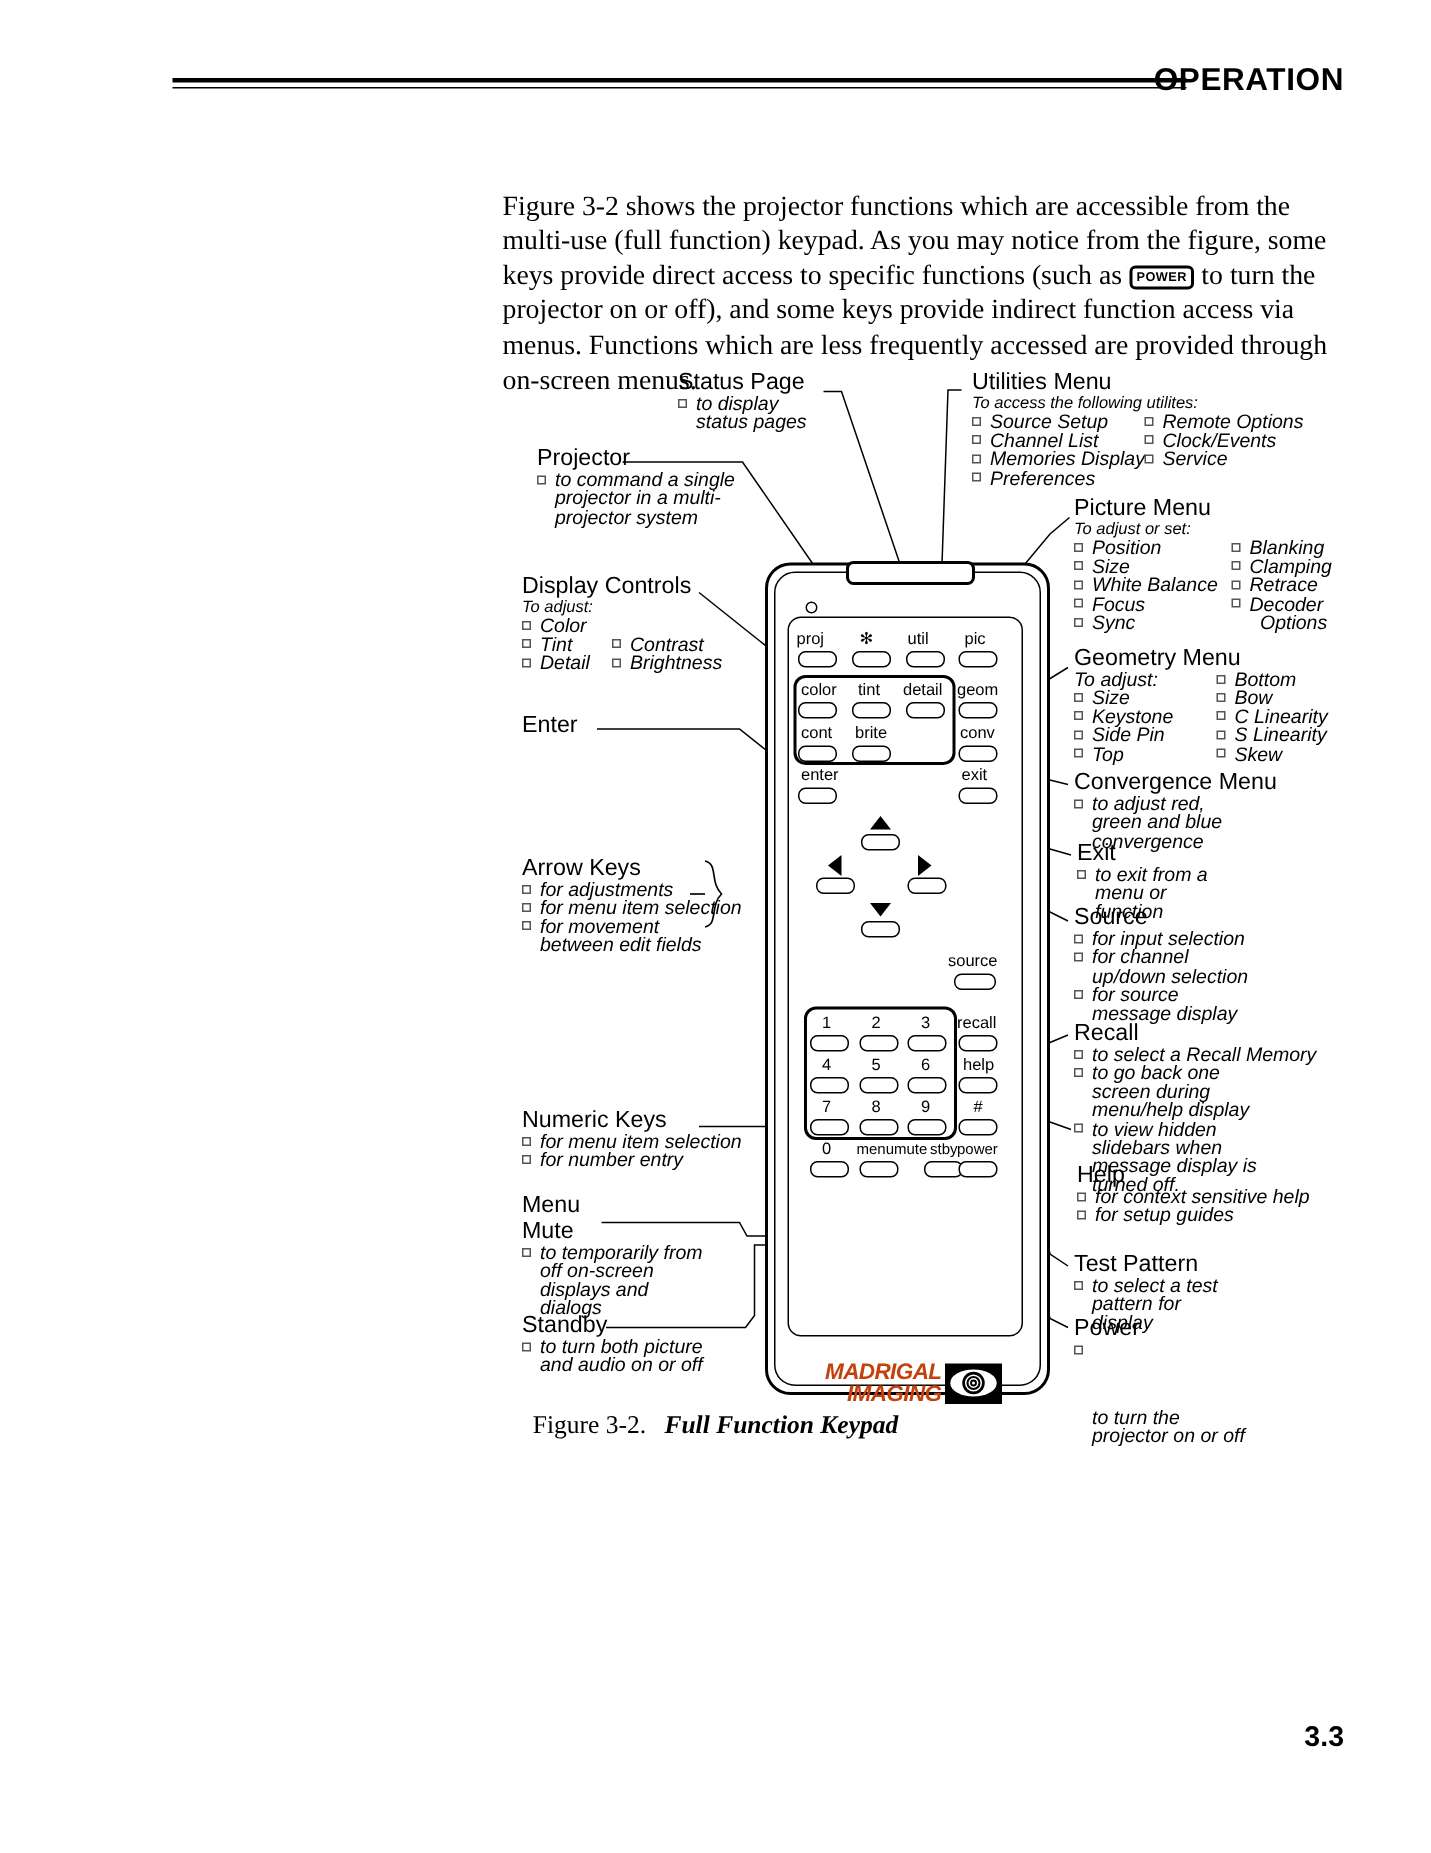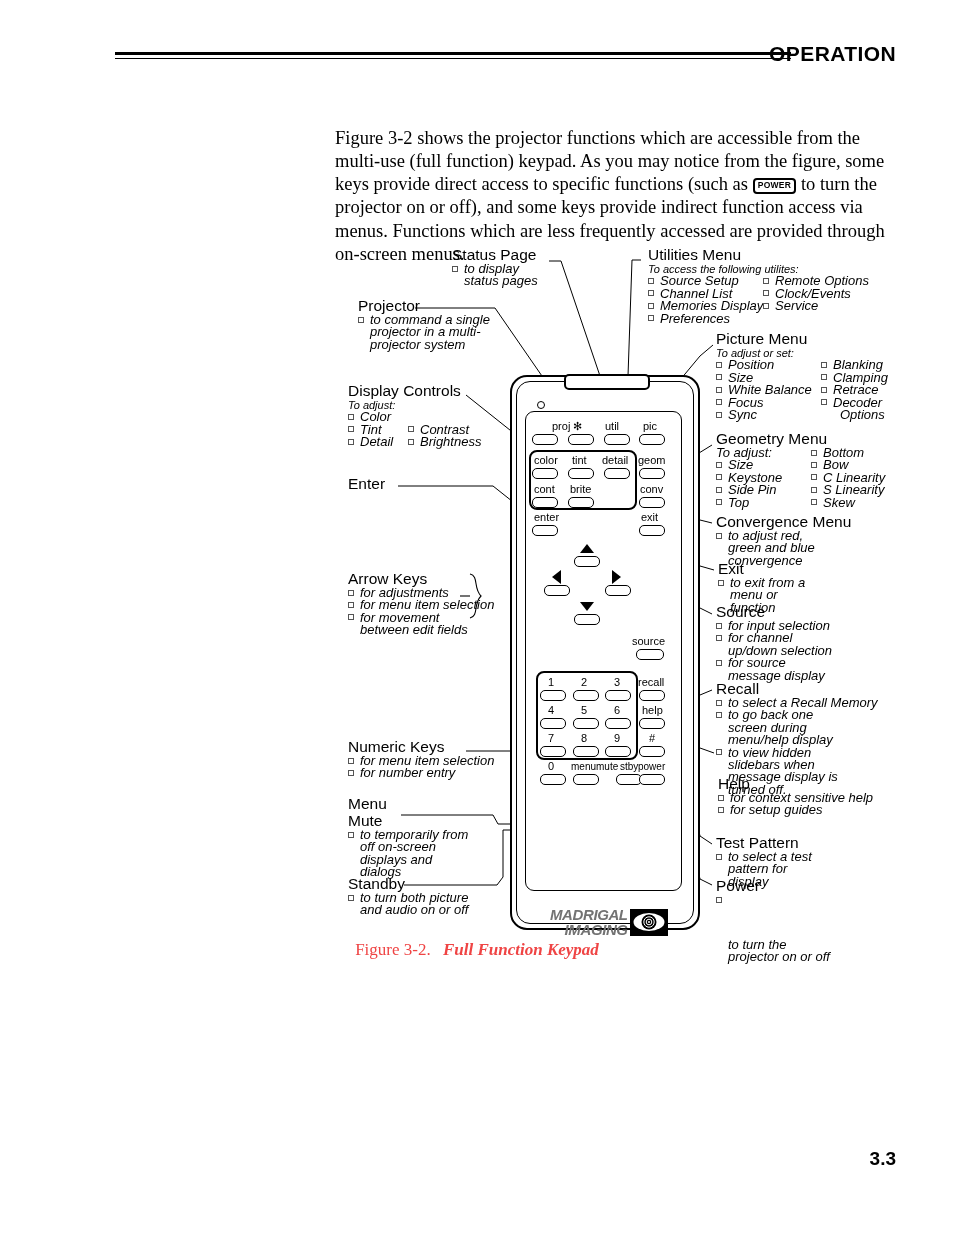--- a/index.html
+++ b/index.html
@@ -103,31 +103,31 @@
 
   
   #logo{
     position:absolute;left:24px;top:492px;width:130px;height:36px;
     display:flex;align-items:center;
   }
   #logo .words{
     font-family:"Liberation Sans", sans-serif;
     font-weight:bold;font-style:italic;
     font-size:15px;line-height:15px;letter-spacing:-0.4px;
-    color:#737373;text-align:right;
+    color:#c2410c;text-align:right;
   }
   #logo .eyebox{
     width:38px;height:27px;background:#000;margin-left:2px;
     display:flex;align-items:center;justify-content:center;
   }
 
   
   #caption{
     position:absolute;left:0;top:940px;width:954px;text-align:center;
-    font-size:17px;color:#ef4444;
+    font-size:17px;color:#000000;
   }
   #caption .it{font-style:italic;font-weight:bold;}
   #caption .rm{font-weight:normal;}
 
   #pagenum{
     position:absolute;right:58px;top:1148px;
     font-family:"Liberation Sans", sans-serif;
     font-weight:bold;font-size:19px;color:#000;
   }
 </style>
@@ -370,21 +370,21 @@
     </ul>
   </div>
 
   <div id="remote">
     <div class="inner-shell"></div>
     <div id="tophandle"></div>
     <div id="ledhole"></div>
 
     <div id="facepanel">
 
-      <div class="klabel" style="left:26px;top:9px;">proj</div>
+      <div class="klabel" style="left:5px;top:9px;">proj</div>
       <div class="btn" style="left:6px;top:22px;width:26px;height:11px;"></div>
 
       <div class="klabel" style="left:47px;top:9px;">✻</div>
       <div class="btn" style="left:42px;top:22px;width:26px;height:11px;"></div>
 
       <div class="klabel" style="left:79px;top:9px;">util</div>
       <div class="btn" style="left:78px;top:22px;width:26px;height:11px;"></div>
 
       <div class="klabel" style="left:117px;top:9px;">pic</div>
       <div class="btn" style="left:113px;top:22px;width:26px;height:11px;"></div>

